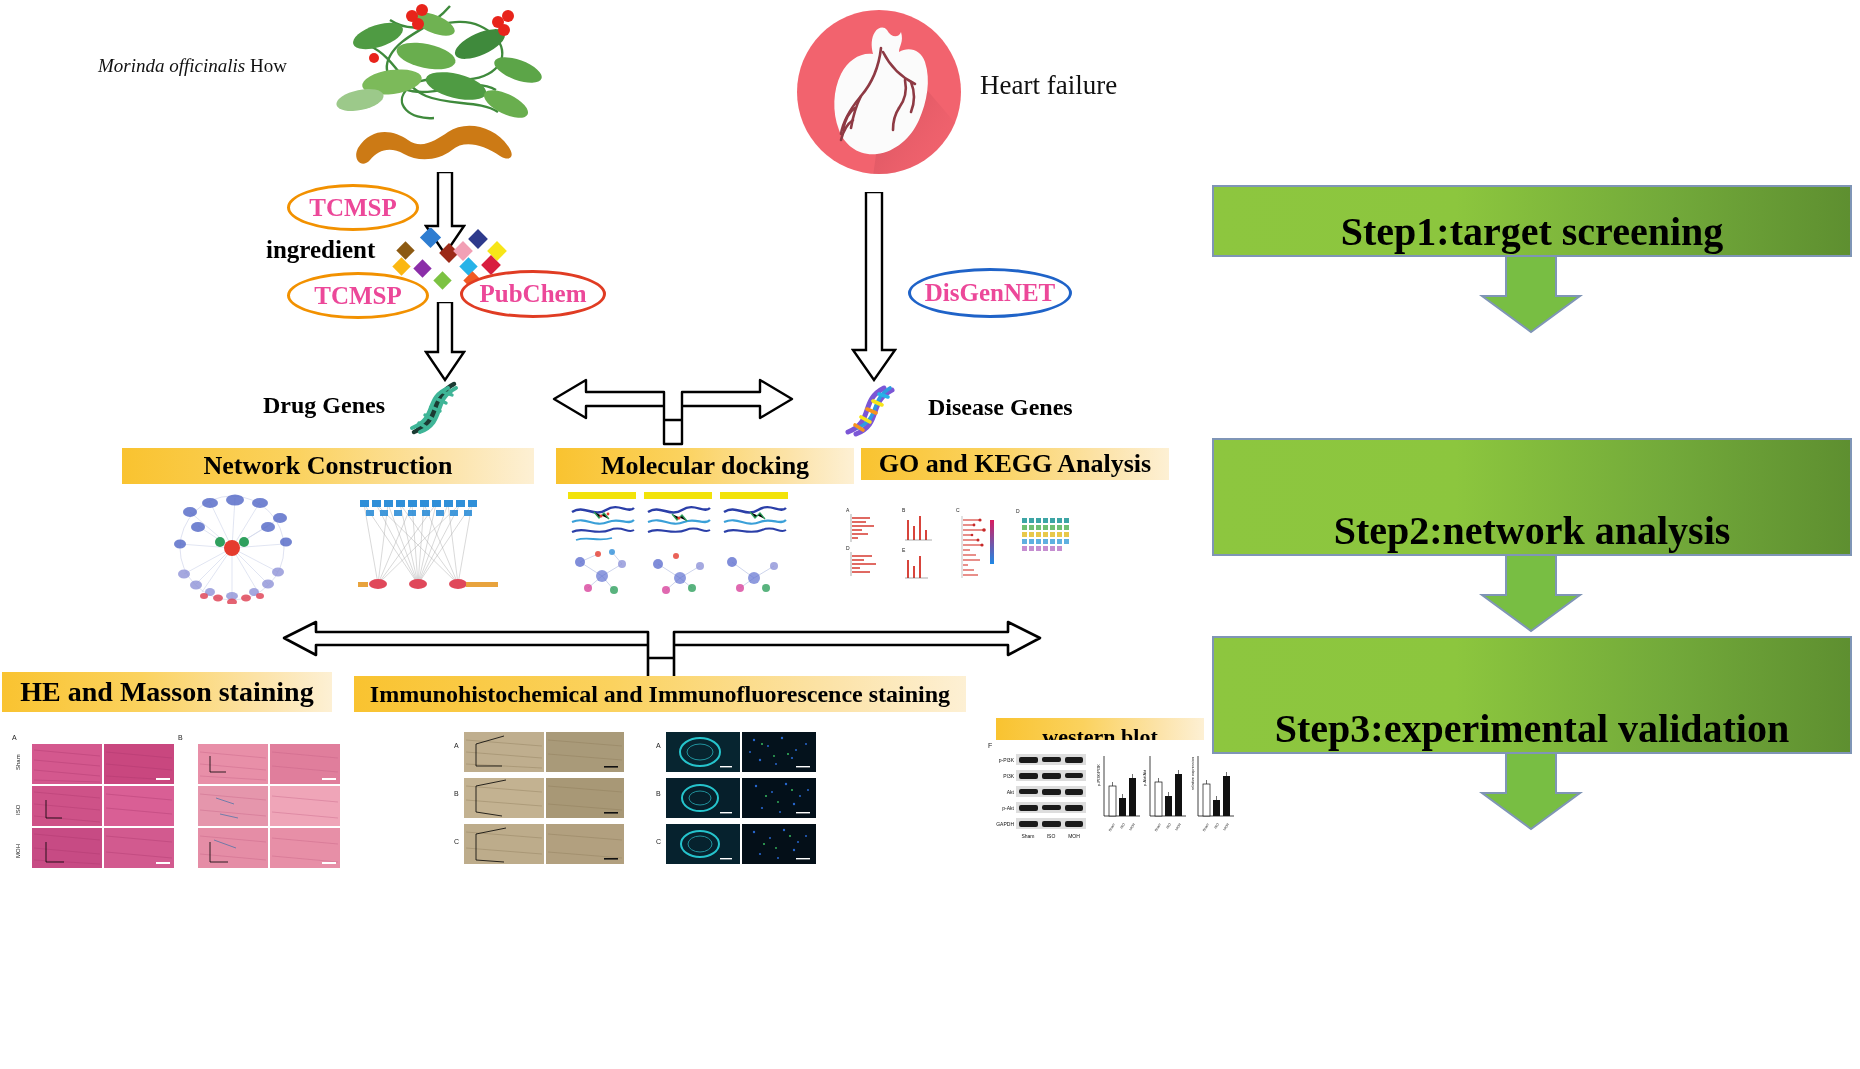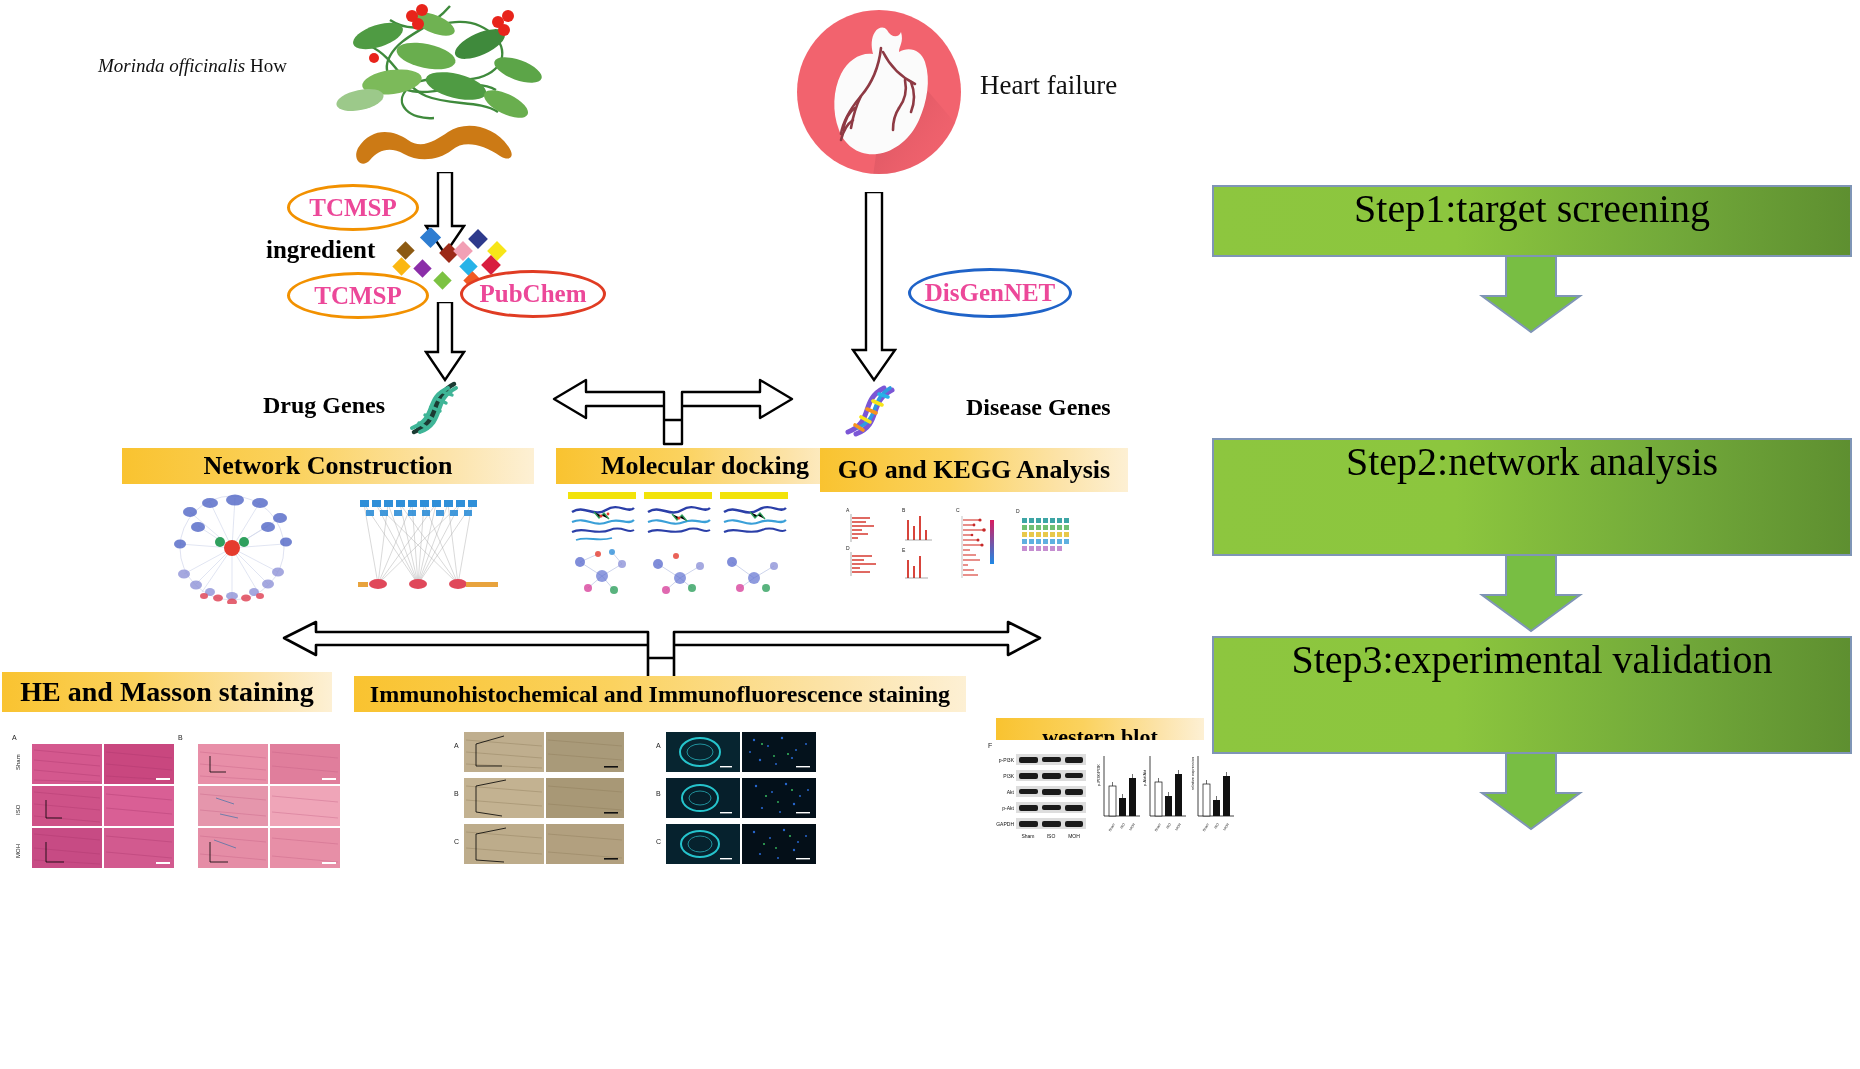--- a/index.html
+++ b/index.html
@@ -22,22 +22,22 @@
 
   
   .banner{display:flex;align-items:center;box-sizing:border-box;
           font-weight:bold;color:#000;white-space:nowrap;
           background:linear-gradient(to right,#F9C330 0%,#FBD25E 42%,#FCE3A8 78%,#FDF0D4 100%);}
   .banner span{display:block;width:100%;text-align:center;}
 
   
   .step{box-sizing:border-box;border:2px solid #7F95B6;
         background:linear-gradient(to right,#8DC63F 0%,#8CC63E 38%,#72A93A 72%,#5E8F30 100%);
-        display:flex;align-items:flex-start;justify-content:center;text-align:center;
-        font-weight:normal;color:#000;line-height:1.12;padding:0 0;}
+        display:flex;align-items:flex-end;justify-content:center;text-align:center;
+        font-weight:bold;color:#000;line-height:1.12;padding:0 0;}
   .garrow{position:absolute;}
 
   
   .oarrow{position:absolute;}
 
   
   .panelimg{position:absolute;background:#fff;}
 </style>
 </head>
 <body>
@@ -190,33 +190,33 @@
   </g>
   <g stroke-width="3.6" stroke-linecap="round">
     <line x1="19" y1="53" x2="27" y2="58" stroke="#F7941E"></line>
     <line x1="25" y1="45" x2="34" y2="50" stroke="#F7E518"></line>
     <line x1="31" y1="37" x2="40" y2="41" stroke="#F7941E"></line>
     <line x1="37" y1="29" x2="46" y2="33" stroke="#F7E518"></line>
     <line x1="43" y1="22" x2="52" y2="25" stroke="#27B3E8"></line>
   </g>
 </svg>
 
-<div class="abs bold-serif" style="left:966px;top:394px;font-size:24px;">Disease Genes</div>
+<div class="abs bold-serif" style="left:928px;top:394px;font-size:24px;">Disease Genes</div>
 
 <svg class="oarrow" style="left:552px;top:378px;" width="242" height="70" viewBox="0 0 242 70">
   <polygon points="34,2 34,14 112,14 112,42 130,42 130,14 208,14 208,2 240,21 208,40 208,28 130,28 130,66 112,66 112,28 34,28 34,40 2,21" fill="#ffffff" stroke="#000" stroke-width="2.4" stroke-linejoin="round"></polygon>
 </svg>
 
 <div class="abs banner" style="left:122px;top:448px;width:412px;height:36px;font-size:26px;">
   <span>Network Construction</span>
 </div>
 <div class="abs banner" style="left:556px;top:448px;width:298px;height:36px;font-size:26px;">
   <span>Molecular docking</span>
 </div>
-<div class="abs banner" style="left:820px;top:448px;width:308px;height:44px;font-size:26px;">
+<div class="abs banner" style="left:861px;top:448px;width:308px;height:32px;font-size:26px;">
   <span>GO and KEGG Analysis</span>
 </div>
 
 <svg class="panelimg" style="left:140px;top:492px;" width="400" height="112" viewBox="0 0 400 112">
 
   <g>
     <circle cx="92" cy="56" r="52" fill="none" stroke="#C9CFE8" stroke-width="0.6"></circle>
     <g stroke="#BFC7E2" stroke-width="0.5">
       
     </g>

